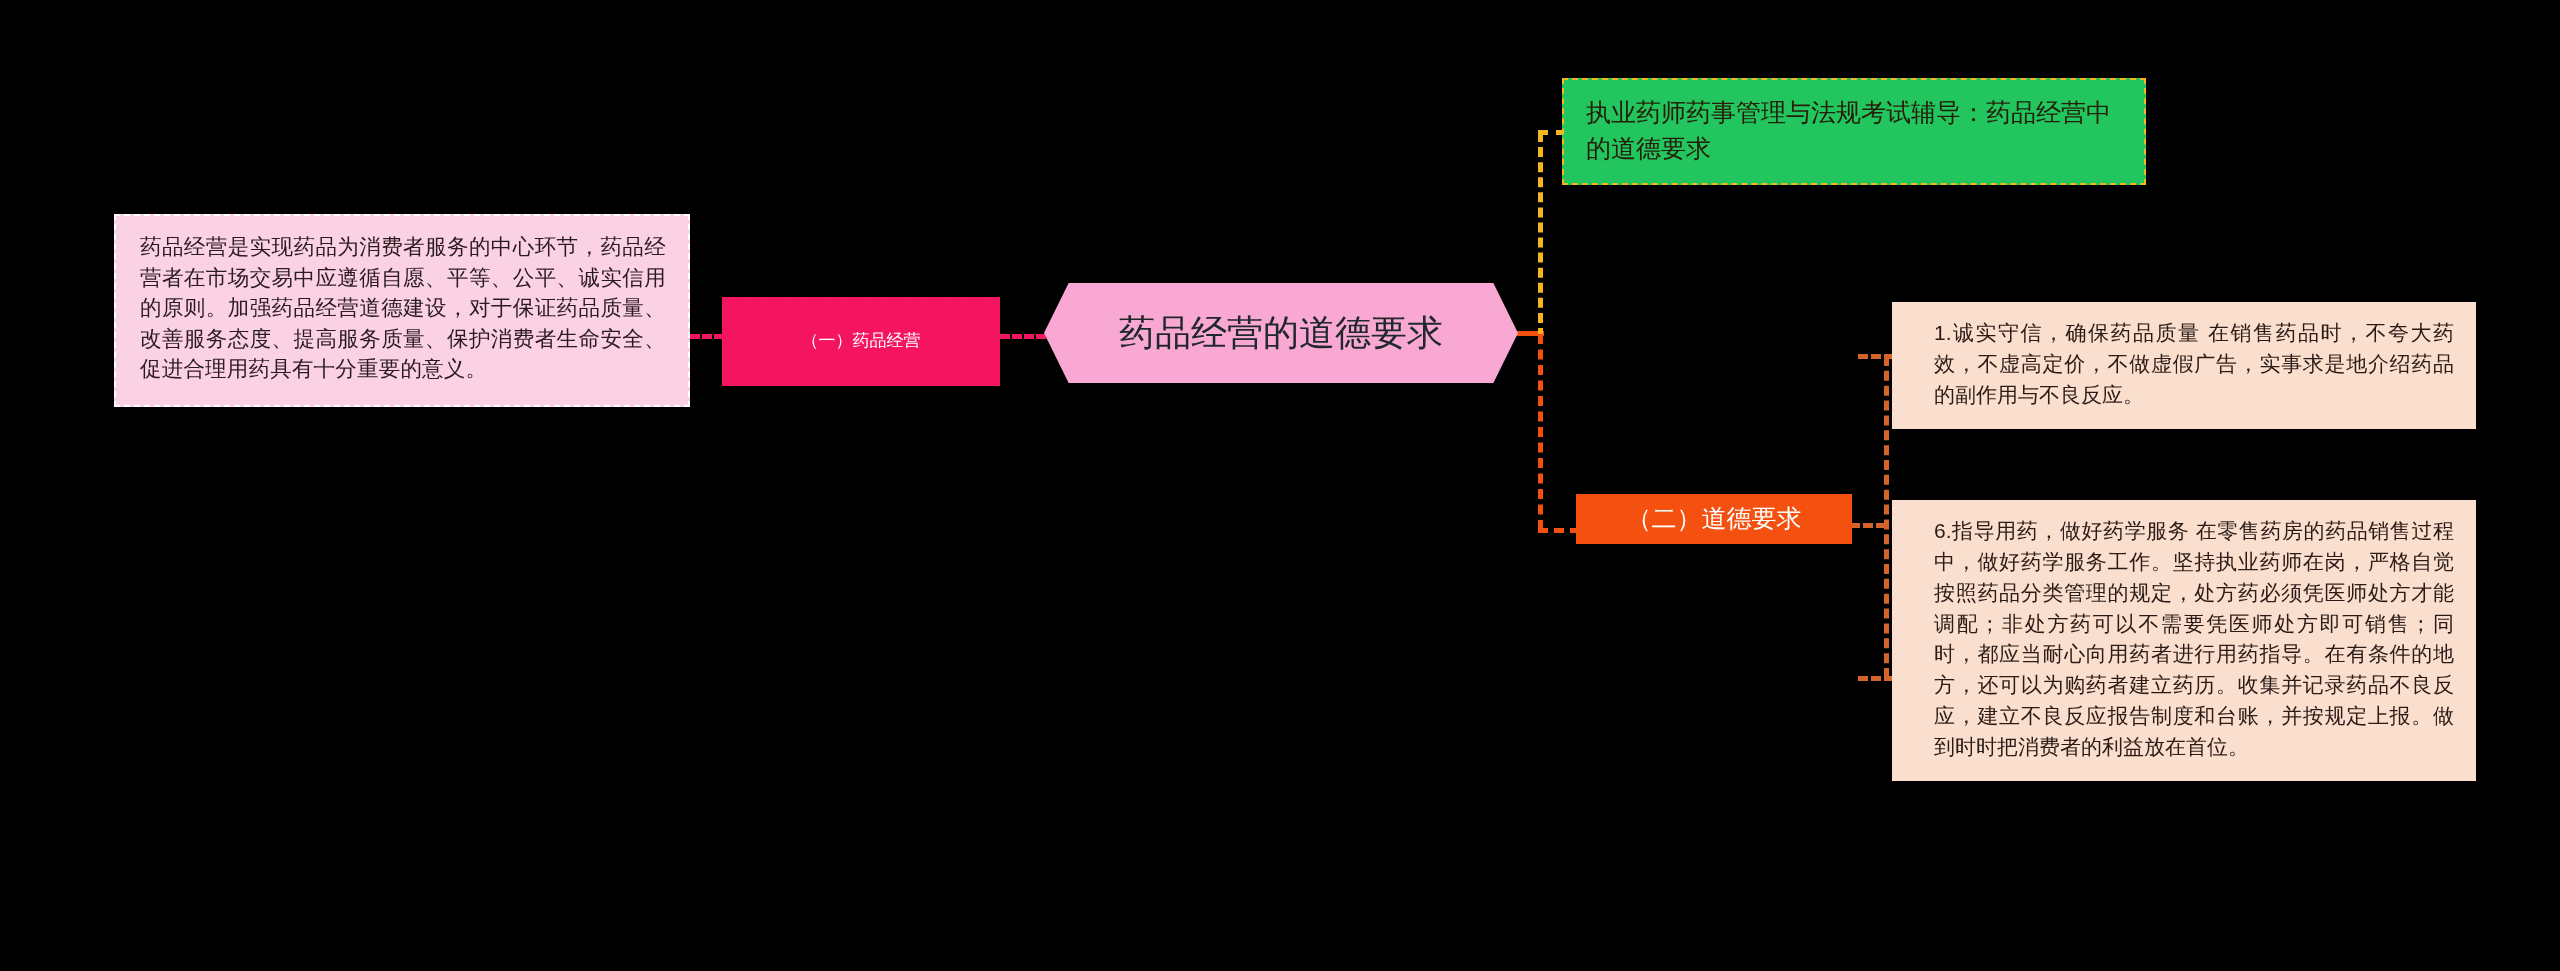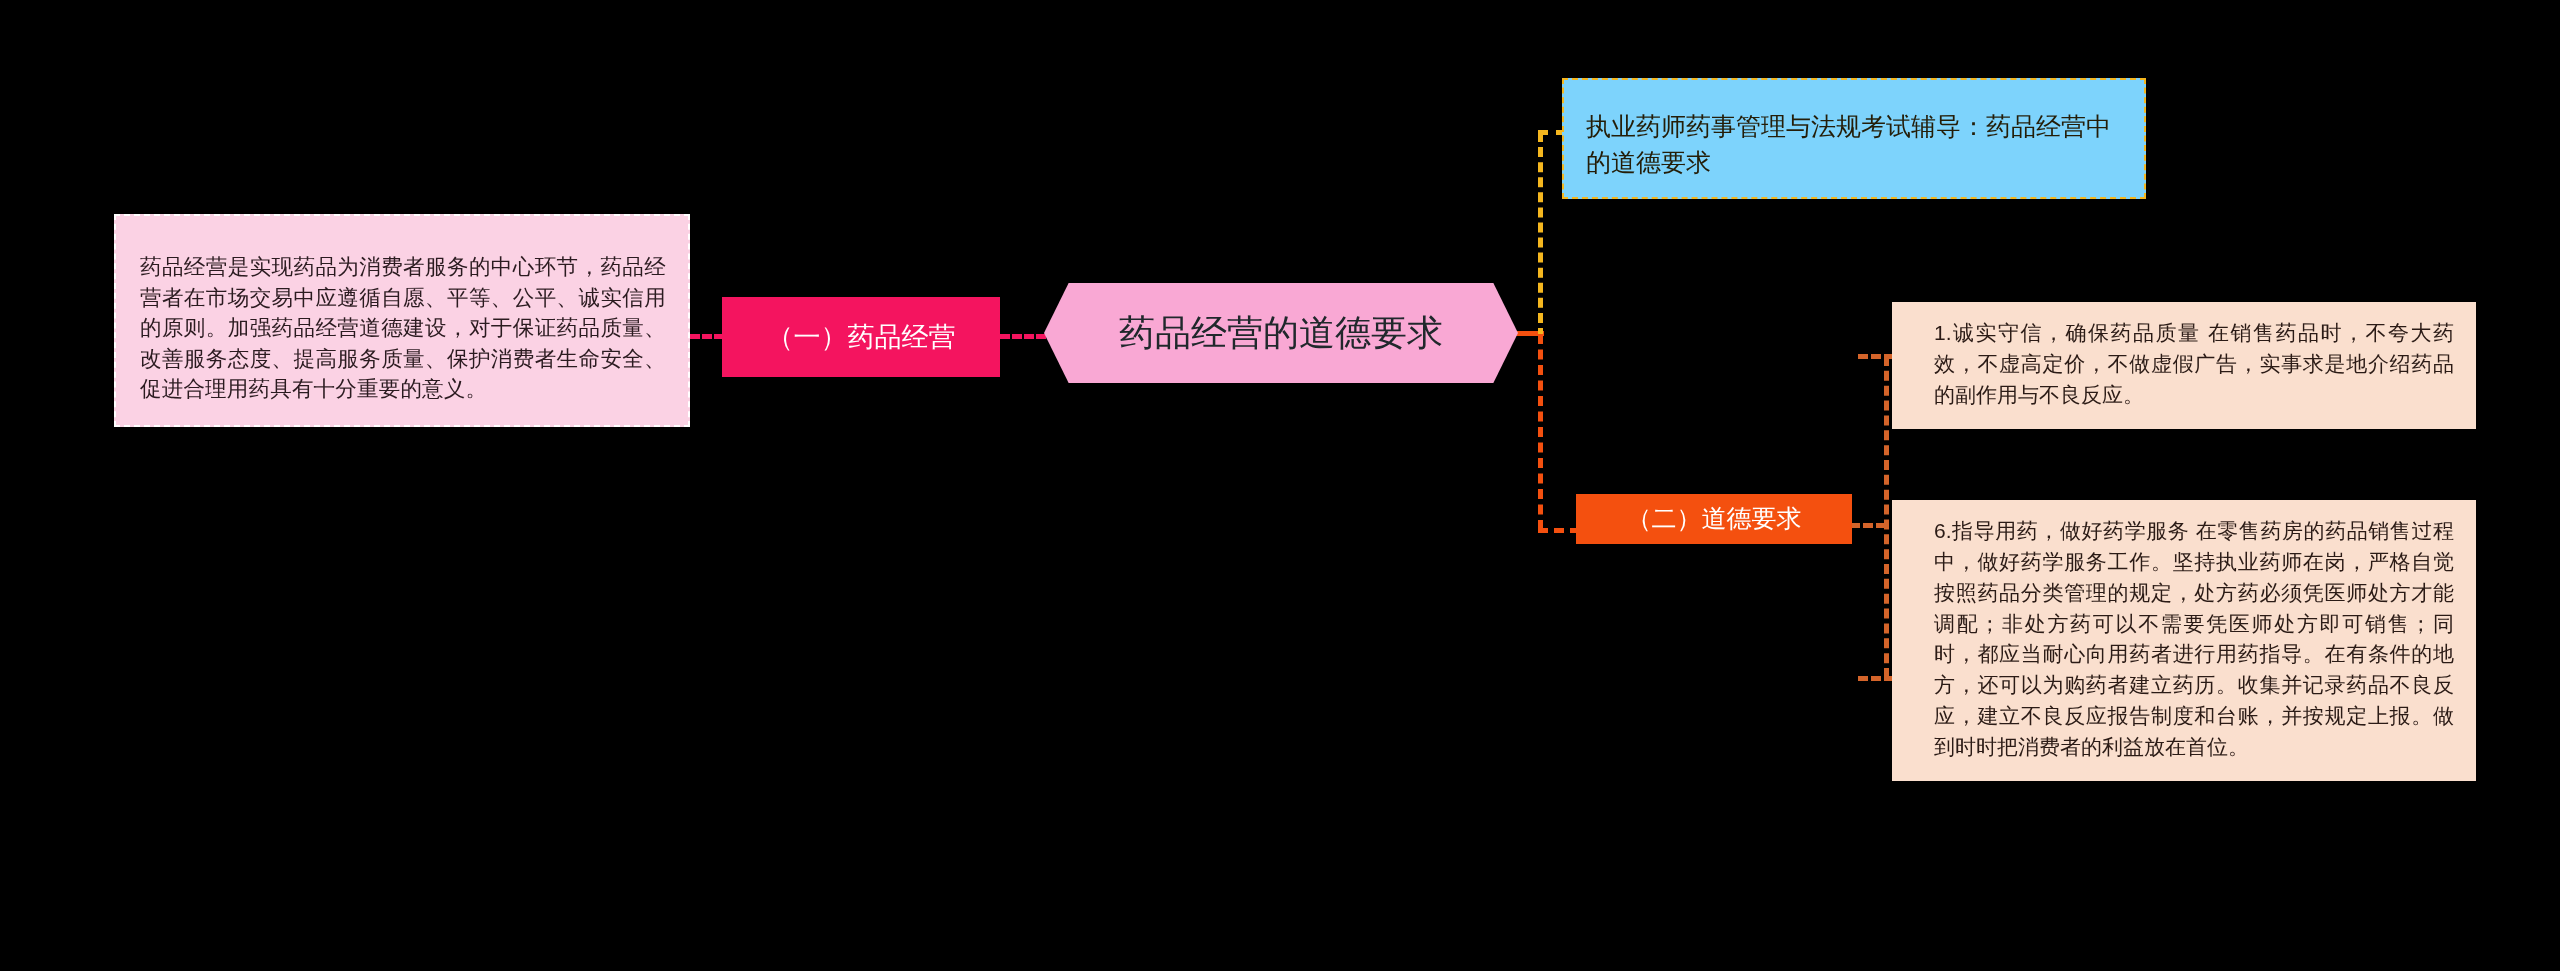--- a/index.html
+++ b/index.html
@@ -31,38 +31,38 @@
     align-items: center;
     line-height: 1.42;
     white-space: pre-wrap;
   }
 
   
   .leaf-pink {
     left: 114px;
     top: 214px;
     width: 576px;
-    padding: 36px 22px 20px 24px;
+    padding: 16px 22px 20px 24px;
     background: #FBD2E4;
     color: #2b1b20;
     font-size: 21.5px;
     border: 2px dashed #ffffff;
     letter-spacing: .2px;
     text-align: justify;
   }
 
   
   .branch-magenta {
     left: 722px;
     top: 297px;
     width: 278px;
-    height: 80px;
+    height: 89px;
     background: #F4145F;
     color: #ffffff;
-    font-size: 27px;
+    font-size: 17px;
     justify-content: center;
     border: 2px dashed #F4145F;
   }
 
   
   .center-hex {
     left: 1044px;
     top: 283px;
     width: 474px;
     height: 100px;
@@ -71,22 +71,22 @@
     font-size: 36px;
     justify-content: center;
     clip-path: polygon(5.2% 0%, 94.8% 0%, 100% 50%, 94.8% 100%, 5.2% 100%, 0% 50%);
   }
 
   
   .leaf-amber {
     left: 1562px;
     top: 78px;
     width: 584px;
-    padding: 28px 20px 16px 22px;
-    background: #7dd3fc;
+    padding: 14px 20px 16px 22px;
+    background: #22c55e;
     color: #241d08;
     font-size: 25px;
     border: 2px dashed #F5B71F;
     display: block;
     line-height: 1.45;
   }
 
   
   .branch-orange {
     left: 1576px;

